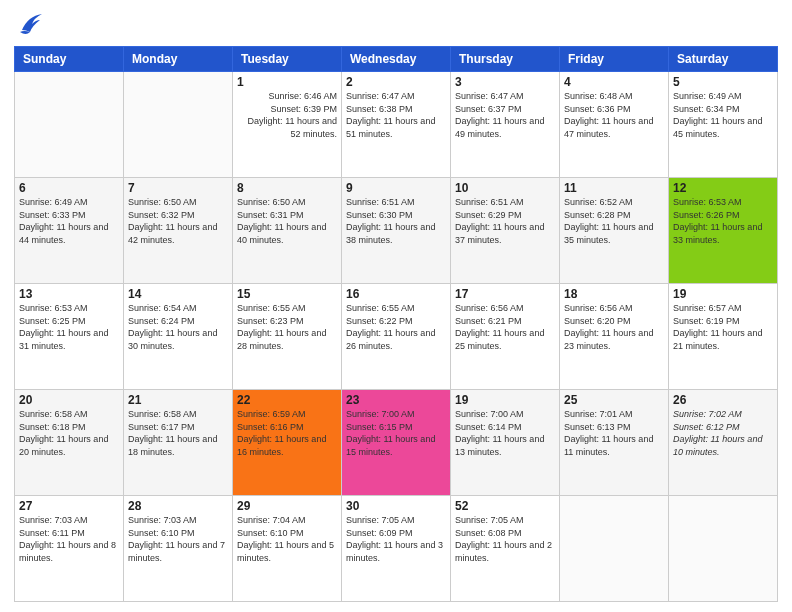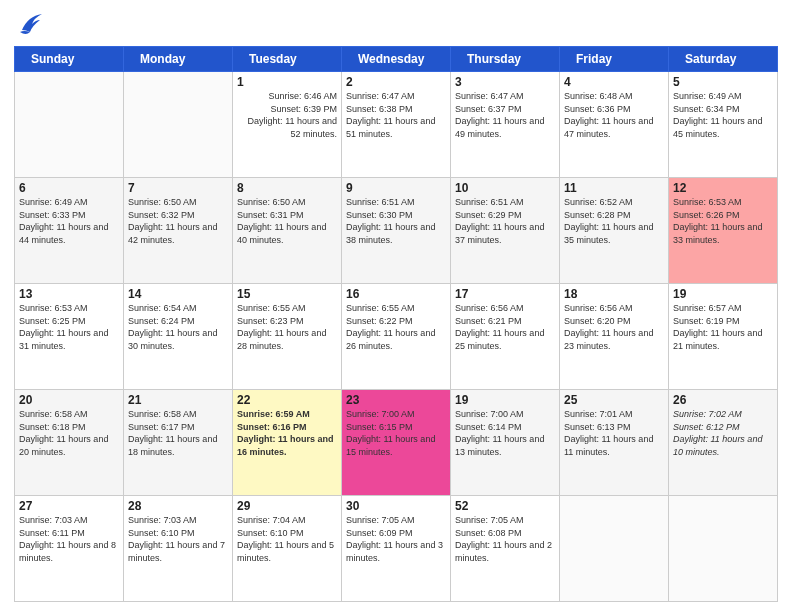--- a/index.html
+++ b/index.html
@@ -56,21 +56,21 @@
       flex: 1;
       border-collapse: collapse;
       width: 100%;
       table-layout: fixed;
     }
     .calendar th {
       background-color: #2255cc;
       color: #fff;
       font-size: 12px;
       font-weight: bold;
-      padding: 5px 16px;
+      padding: 5px 8px;
       text-align: left;
       border: 1px solid #3366dd;
       margin-left: 35px;
     }
     .calendar td {
       vertical-align: top;
       border: 1px solid #ccc;
       padding: 3px 4px;
       font-size: 9.5px;
       color: #222;
@@ -191,21 +191,21 @@
             <div class="day-info" style="white-space: pre-line;">Sunrise: 6:51 AM
 Sunset: 6:29 PM
 Daylight: 11 hours and 37 minutes.</div>
           </td>
           <td style="background: rgb(245, 245, 245);">
             <span class="day-num">11</span>
             <div class="day-info" style="white-space: pre-line;">Sunrise: 6:52 AM
 Sunset: 6:28 PM
 Daylight: 11 hours and 35 minutes.</div>
           </td>
-          <td style="background: #fca5a5; margin-left: 27px;">
+          <td style="background: #84cc16; margin-left: 27px;">
             <span class="day-num">12</span>
             <div class="day-info" style="white-space: pre-line;">Sunrise: 6:53 AM
 Sunset: 6:26 PM
 Daylight: 11 hours and 33 minutes.</div>
           </td>
         </tr>
         <tr>
           <td>
             <span class="day-num">13</span>
             <div class="day-info" style="white-space: pre-line;">Sunrise: 6:53 AM
@@ -255,23 +255,23 @@
             <div class="day-info" style="white-space: pre-line;">Sunrise: 6:58 AM
 Sunset: 6:18 PM
 Daylight: 11 hours and 20 minutes.</div>
           </td>
           <td style="background: rgb(245, 245, 245);">
             <span class="day-num">21</span>
             <div class="day-info" style="white-space: pre-line;">Sunrise: 6:58 AM
 Sunset: 6:17 PM
 Daylight: 11 hours and 18 minutes.</div>
           </td>
-          <td style="background: #fef9c3;">
+          <td style="background: #f97316;">
             <span class="day-num">22</span>
-            <div class="day-info" style="white-space: pre-line; font-weight: bold;">Sunrise: 6:59 AM
+            <div class="day-info" style="white-space: pre-line;">Sunrise: 6:59 AM
 Sunset: 6:16 PM
 Daylight: 11 hours and 16 minutes.</div>
           </td>
           <td style="background: #ec4899;">
             <span class="day-num">23</span>
             <div class="day-info" style="white-space: pre-line;">Sunrise: 7:00 AM
 Sunset: 6:15 PM
 Daylight: 11 hours and 15 minutes.</div>
           </td>
           <td style="background: rgb(245, 245, 245);">

